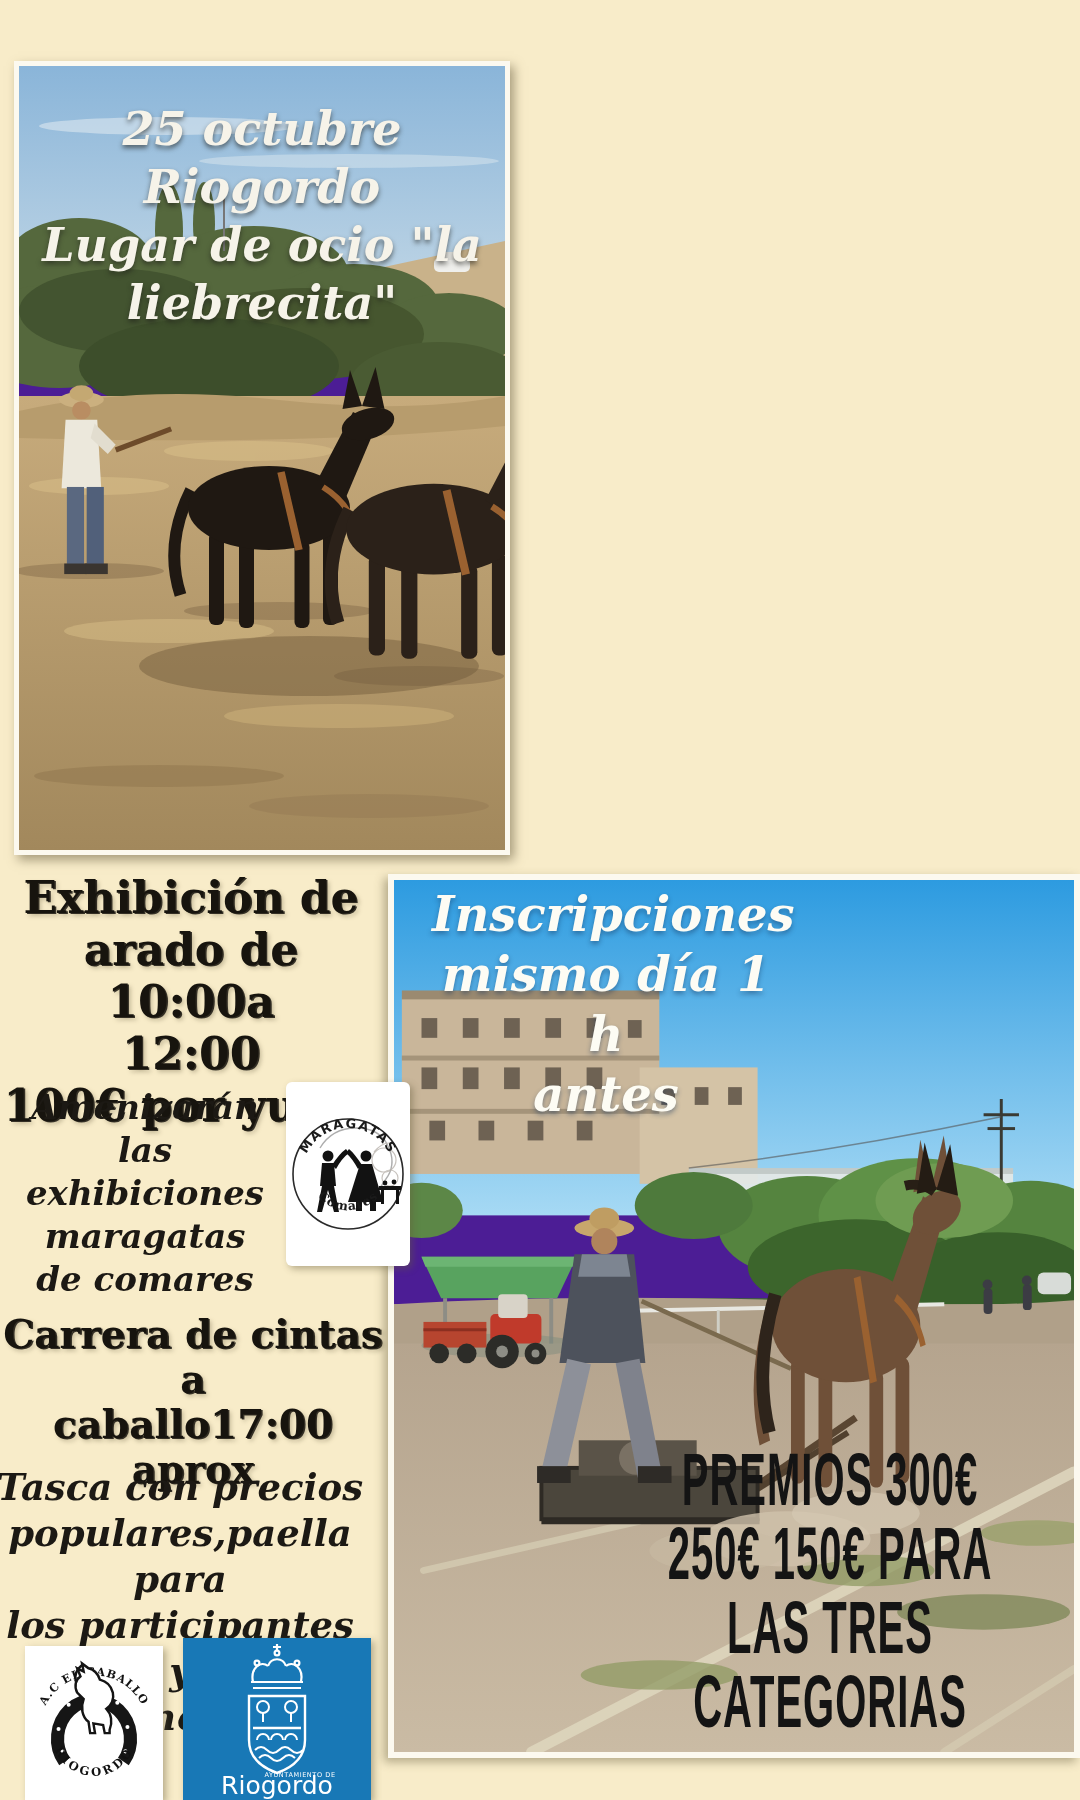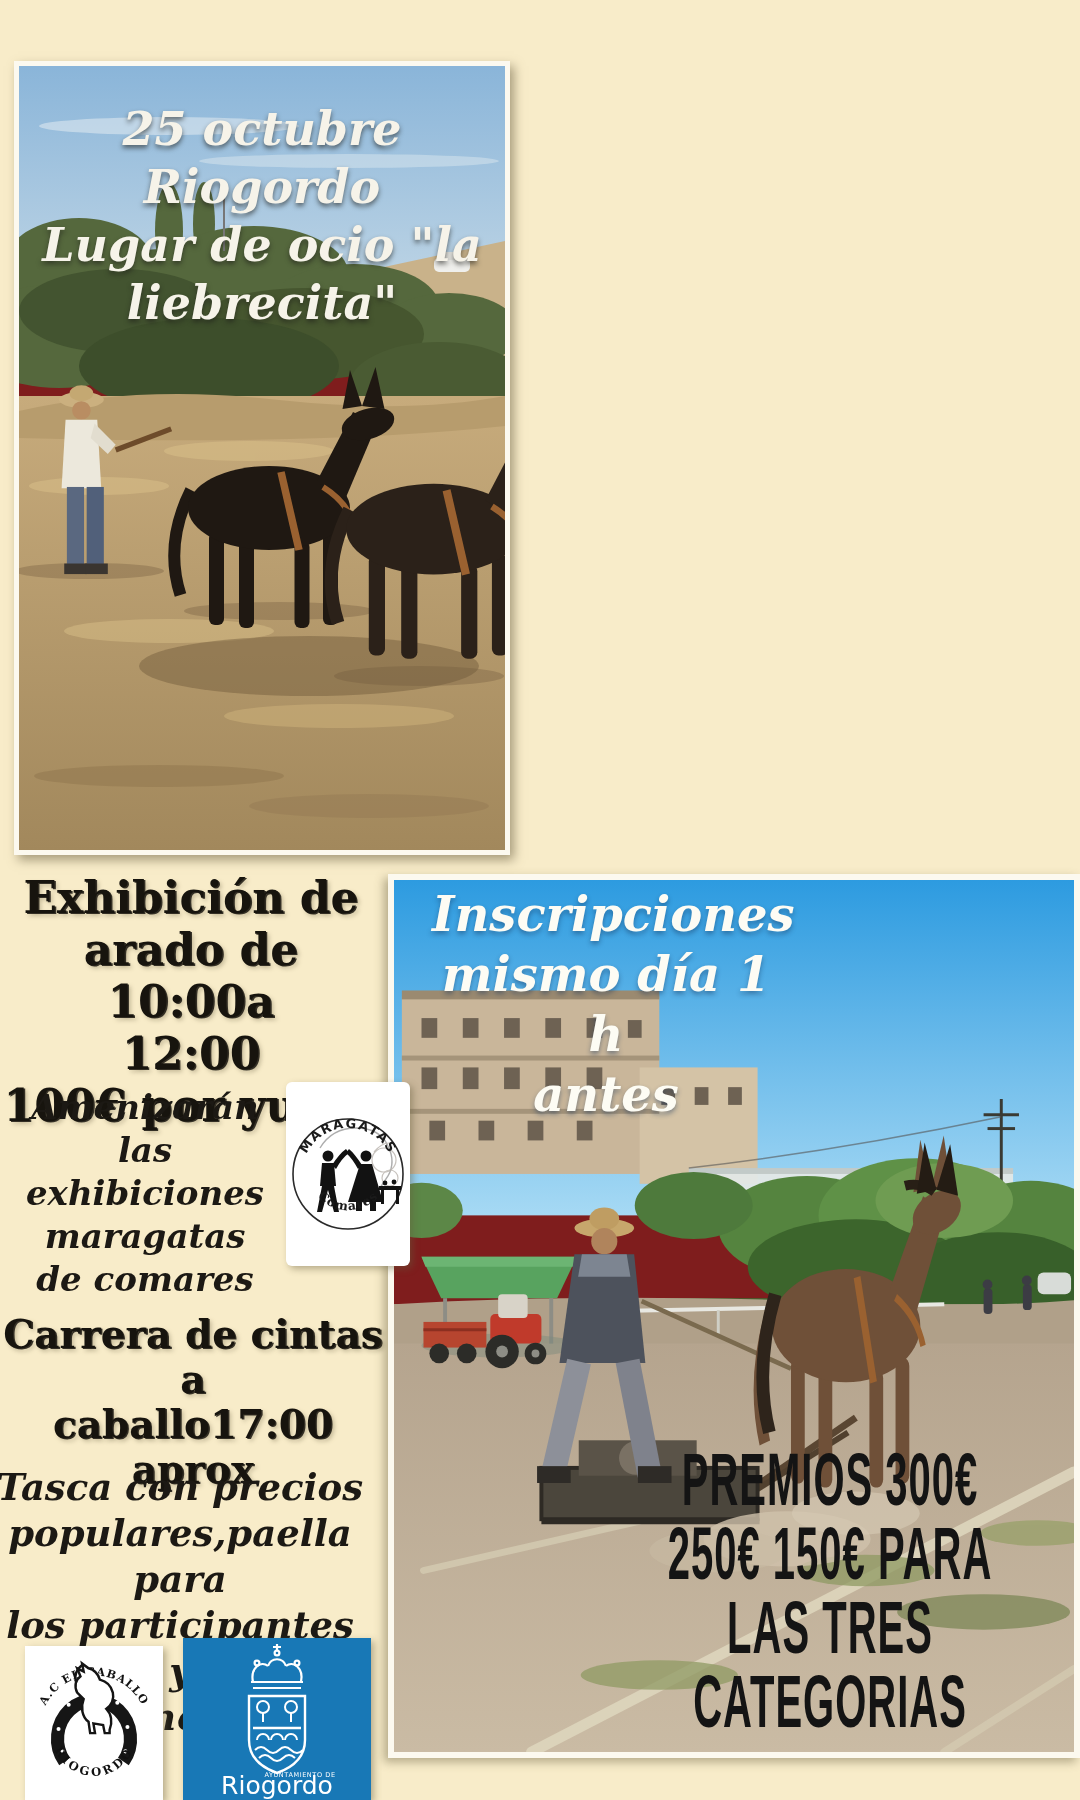--- a/index.html
+++ b/index.html
@@ -4,21 +4,21 @@
 <style>
   html,body{margin:0;padding:0;background:#6b675d;}
   #poster{
     position:relative;width:1080px;height:1800px;margin:0 auto;
     background:#f8ecc9;overflow:hidden;
     font-family:"DejaVu Sans",sans-serif;
   }
   .abs{position:absolute;}
   .pre{white-space:pre-line;}
   
-  .photo{box-sizing:border-box;border:5px solid #fcf9ef;overflow:hidden;background:#7f1d1d;}
+  .photo{box-sizing:border-box;border:5px solid #fcf9ef;overflow:hidden;background:#4c1d95;}
   #photo-top{left:14px;top:61px;width:496px;height:794px;box-shadow:4px 5px 10px rgba(100,90,60,.55);}
   #photo-bottom{left:388px;top:874px;width:692px;height:884px;border-width:6px;box-shadow:-4px 4px 9px rgba(100,90,60,.45);}
   .photo svg{display:block;width:100%;height:100%;}
   
   #photo-title{
     top:34px;left:4px;right:4px;text-align:center;
     font-family:"DejaVu Serif",serif;font-style:italic;font-weight:bold;
     font-size:46px;line-height:58px;color:#f6f3e9;
     text-shadow:0 3px 5px rgba(30,30,25,.6);
   }

